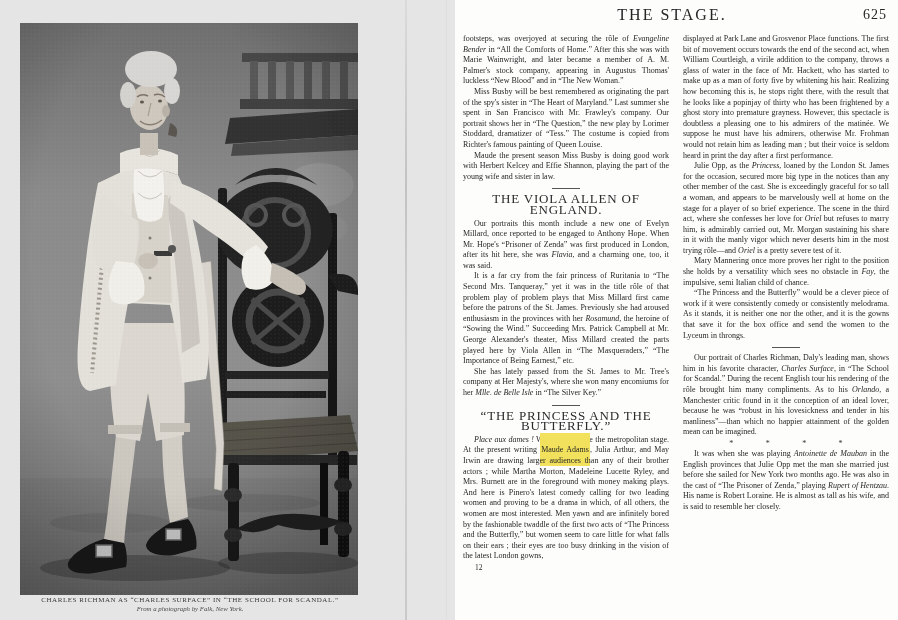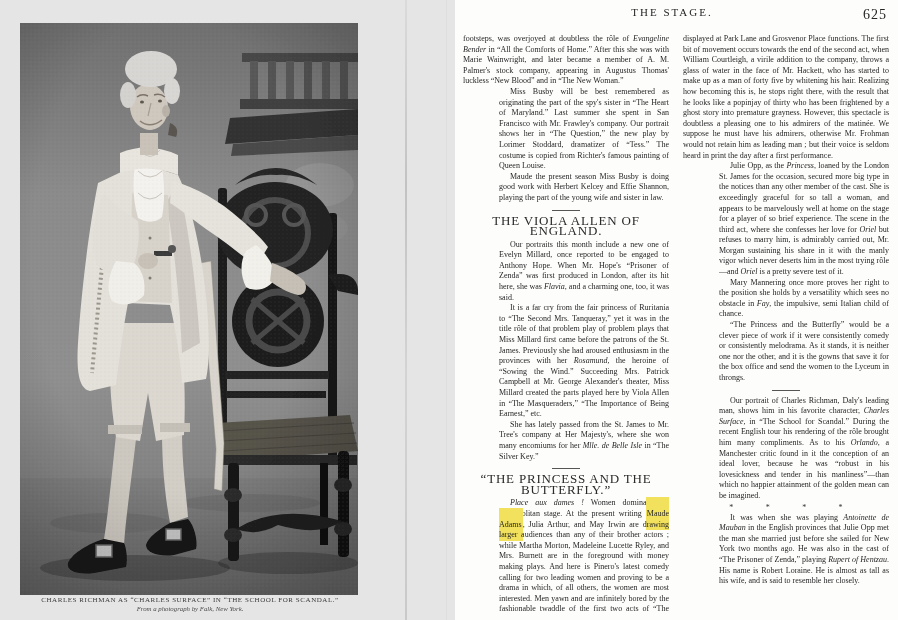--- a/index.html
+++ b/index.html
@@ -12,28 +12,28 @@
   .photo svg{display:block;width:100%;height:100%;}
   .caption{position:absolute;left:10px;top:596px;width:360px;text-align:center;}
   .cap1{font-size:7px;letter-spacing:.55px;color:#3a3a3a;white-space:nowrap;}
   .cap2{font-size:6.8px;font-style:italic;color:#4a4a4a;margin-top:1px;}
   .gutter{position:absolute;left:405px;top:0;width:2px;height:620px;
           background:linear-gradient(#d8d8d8,#b9b9b9 30%,#cfcfcf 60%,#c2c2c2);opacity:.8;}
   .gutter2{position:absolute;left:446px;top:0;width:1px;height:620px;background:#dedede;}
   
   .right-page{position:absolute;left:455px;top:0;width:443px;height:620px;background:#fdfdfc;}
   .rp-header{position:absolute;left:8px;top:6px;width:426px;height:16px;}
-  .rp-title{position:absolute;left:0;right:8px;text-align:center;font-size:11px;
+  .rp-title{position:absolute;left:0;right:8px;text-align:center;font-size:16px;
             letter-spacing:2px;color:#252525;}
   .rp-num{position:absolute;right:2px;top:1px;font-size:14px;letter-spacing:1px;color:#252525;}
   .cols{position:absolute;left:8px;top:34px;width:426px;height:580px;display:flex;gap:14px;}
   .col{width:206px;height:578px;overflow:hidden;font-size:8px;line-height:10.6px;
        text-align:justify;color:#262626;}
   .col p{margin:0;}
-  .col p.ind{text-indent:11px;margin-left:36px;}
+  .col p.ind{text-indent:11px;}
   .it{font-style:italic;}
   .hl{padding:12px 1px;}
   .shead{margin:3px 0 3px;text-align:center;font-size:13px;font-weight:normal;
          letter-spacing:.8px;color:#2a2a2a;}
   .rule{width:28px;border-top:1px solid #555;margin:6px auto 5px;height:0;}
   .stars{display:flex;justify-content:space-between;width:55%;margin:1px auto 1px;
          font-size:8px;color:#333;line-height:9px;}
   .sig{font-size:7.5px;margin:1px 0 0 12px;text-align:left;}
 </style>
 </head>
@@ -182,21 +182,21 @@
   <div class="gutter"></div>
   <div class="gutter2"></div>
 
   <div class="right-page">
     <div class="rp-header">
       <div class="rp-title">THE STAGE.</div>
       <div class="rp-num">625</div>
     </div>
     <div class="cols">
       <div class="col">
-          <p><span>footsteps, was overjoyed at doubtless the rôle of </span><span class="it">Evangeline Bender</span><span> in “All the Comforts of Home.”  After this she was with Marie Wainwright, and later became a member of A. M. Palmer's stock company, appearing in Augustus Thomas' luckless “New Blood” and in “The New Woman.”</span></p>
+          <p><span>footsteps, was overjoyed at securing the rôle of </span><span class="it">Evangeline Bender</span><span> in “All the Comforts of Home.”  After this she was with Marie Wainwright, and later became a member of A. M. Palmer's stock company, appearing in Augustus Thomas' luckless “New Blood” and in “The New Woman.”</span></p>
           <p class="ind"><span>Miss Busby will be best remembered as originating the part of the spy's sister in “The Heart of Maryland.”  Last summer she spent in San Francisco with Mr. Frawley's company.  Our portrait shows her in “The Question,” the new play by Lorimer Stoddard, dramatizer of “Tess.”  The costume is copied from Richter's famous painting of Queen Louise.</span></p>
           <p class="ind"><span>Maude the present season Miss Busby is doing good work with Herbert Kelcey and Effie Shannon, playing the part of the young wife and sister in law.</span></p>
           <div class="rule"></div>
           <h3 class="shead">THE VIOLA ALLEN OF ENGLAND.</h3>
           <p class="ind"><span>Our portraits this month include a new one of Evelyn Millard, once reported to be engaged to Anthony Hope.  When Mr. Hope's “Prisoner of Zenda” was first produced in London, after its hit here, she was </span><span class="it">Flavia</span><span>, and a charming one, too, it was said.</span></p>
           <p class="ind"><span>It is a far cry from the fair princess of Ruritania to “The Second Mrs. Tanqueray,” yet it was in the title rôle of that problem play of problem plays that Miss Millard first came before the patrons of the St. James. Previously she had aroused enthusiasm in the provinces with her </span><span class="it">Rosamund</span><span>, the heroine of “Sowing the Wind.”  Succeeding Mrs. Patrick Campbell at Mr. George Alexander's theater, Miss Millard created the parts played here by Viola Allen in “The Masqueraders,” “The Importance of Being Earnest,” etc.</span></p>
           <p class="ind"><span>She has lately passed from the St. James to Mr. Tree's company at Her Majesty's, where she won many encomiums for her </span><span class="it">Mlle. de Belle Isle</span><span> in “The Silver Key.”</span></p>
           <div class="rule"></div>
           <h3 class="shead">“THE PRINCESS AND THE BUTTERFLY.”</h3>
           <p class="ind"><span class="it">Place aux dames !</span><span>  Women dominate the metropolitan stage.  At the present writing </span><span class="hl" style="background: rgb(242, 225, 92);">Maude Adams</span><span>, Julia Arthur, and May Irwin are drawing larger audiences than any of their brother actors ; while Martha Morton, Madeleine Lucette Ryley, and Mrs. Burnett are in the foreground with money making plays. And here is Pinero's latest comedy calling for two leading women and proving to be a drama in which, of all others, the women are most interested.  Men yawn and are infinitely bored by the fashionable twaddle of the first two acts of “The Princess and the Butterfly,” but women seem to care little for what falls on their ears ; their eyes are too busy drinking in the vision of the latest London gowns,</span></p>

